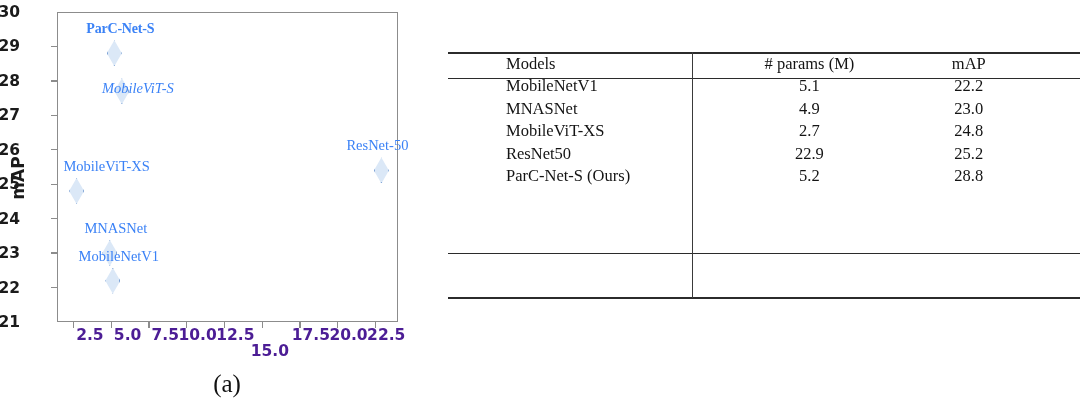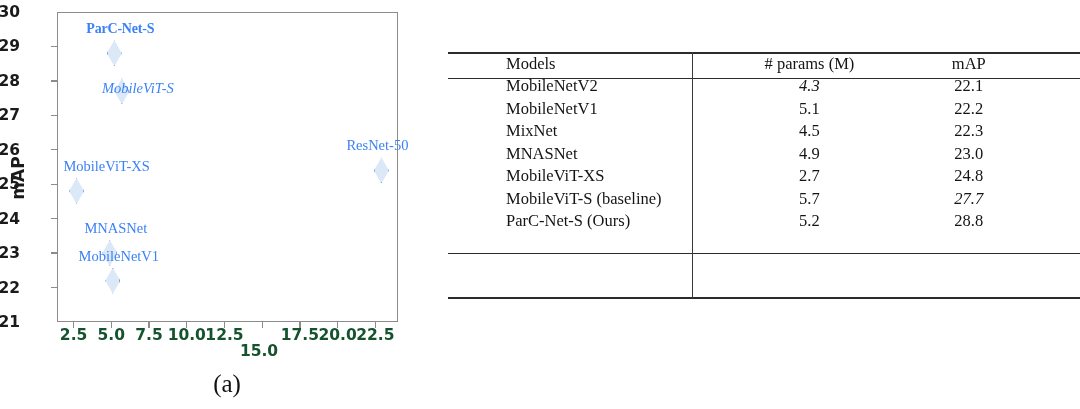--- a/index.html
+++ b/index.html
@@ -44,25 +44,25 @@
     left: 51px;
     width: 6px;
     height: 1.4px;
     background: #8c8c8c;
   }
   .xtick-label {
     position: absolute;
     top: 326px;
     width: 60px;
     margin-left: -30px;
-    text-align: center;
+    text-align: right;
     font-family: "DejaVu Sans", sans-serif;
     font-weight: bold;
     font-size: 15.5px;
-    color: #14532d;
+    color: #4c1d95;
   }
   .xtick-mark {
     position: absolute;
     top: 322px;
     width: 1.4px;
     height: 6px;
     background: #8c8c8c;
   }
   #ylabel {
     position: absolute;
@@ -258,48 +258,38 @@
   <table id="results-table">
     <thead>
       <tr>
         <th class="col-model">Models</th>
         <th class="col-params"># params (M)</th>
         <th class="col-map">mAP</th>
       </tr>
     </thead>
     <tbody id="table-body">
         <tr>
-          <td class="col-model">MobileNetV2</td>
-          <td class="col-params cell-italic">4.3</td>
-          <td class="col-map ">22.1</td>
-        </tr>
-        <tr>
           <td class="col-model">MobileNetV1</td>
           <td class="col-params ">5.1</td>
           <td class="col-map ">22.2</td>
         </tr>
         <tr>
-          <td class="col-model">MixNet</td>
-          <td class="col-params ">4.5</td>
-          <td class="col-map ">22.3</td>
-        </tr>
-        <tr>
           <td class="col-model">MNASNet</td>
           <td class="col-params ">4.9</td>
           <td class="col-map ">23.0</td>
         </tr>
         <tr>
           <td class="col-model">MobileViT-XS</td>
           <td class="col-params cell-bold">2.7</td>
           <td class="col-map ">24.8</td>
         </tr>
         <tr>
-          <td class="col-model">MobileViT-S (baseline)</td>
-          <td class="col-params ">5.7</td>
-          <td class="col-map cell-italic">27.7</td>
+          <td class="col-model">ResNet50</td>
+          <td class="col-params ">22.9</td>
+          <td class="col-map ">25.2</td>
         </tr>
         <tr>
           <td class="col-model">ParC-Net-S (Ours)</td>
           <td class="col-params ">5.2</td>
           <td class="col-map cell-bold">28.8</td>
         </tr>
       </tbody>
   </table>
 
 </div>

